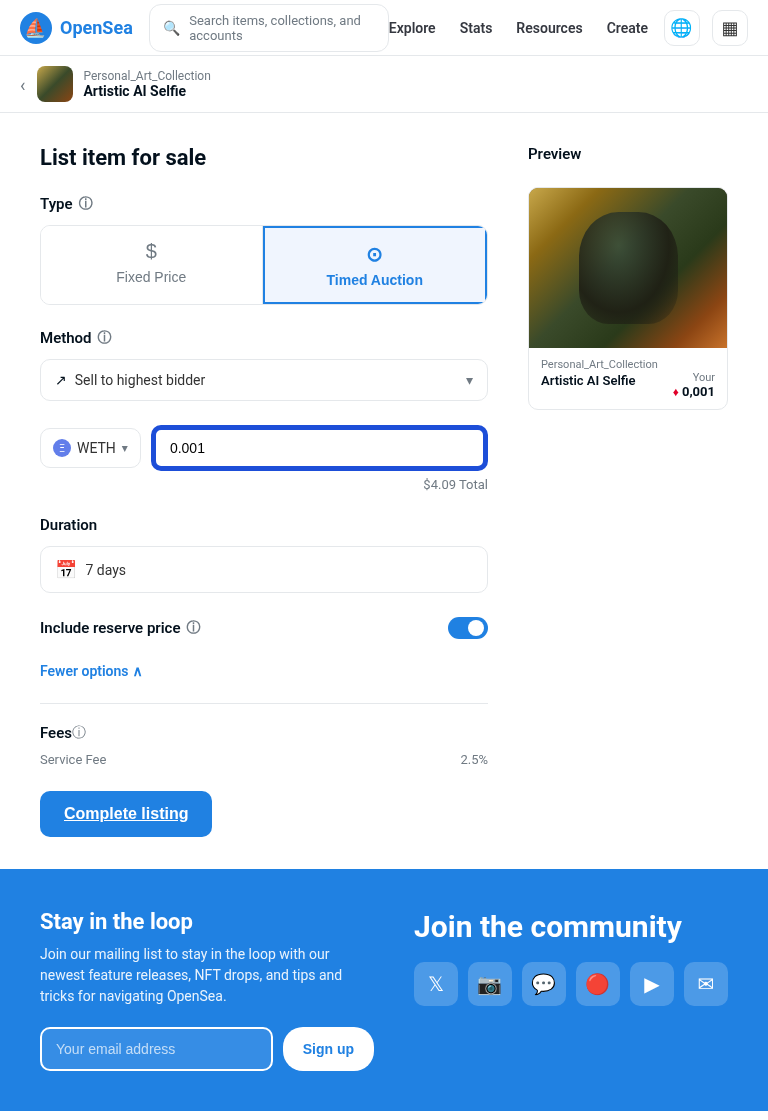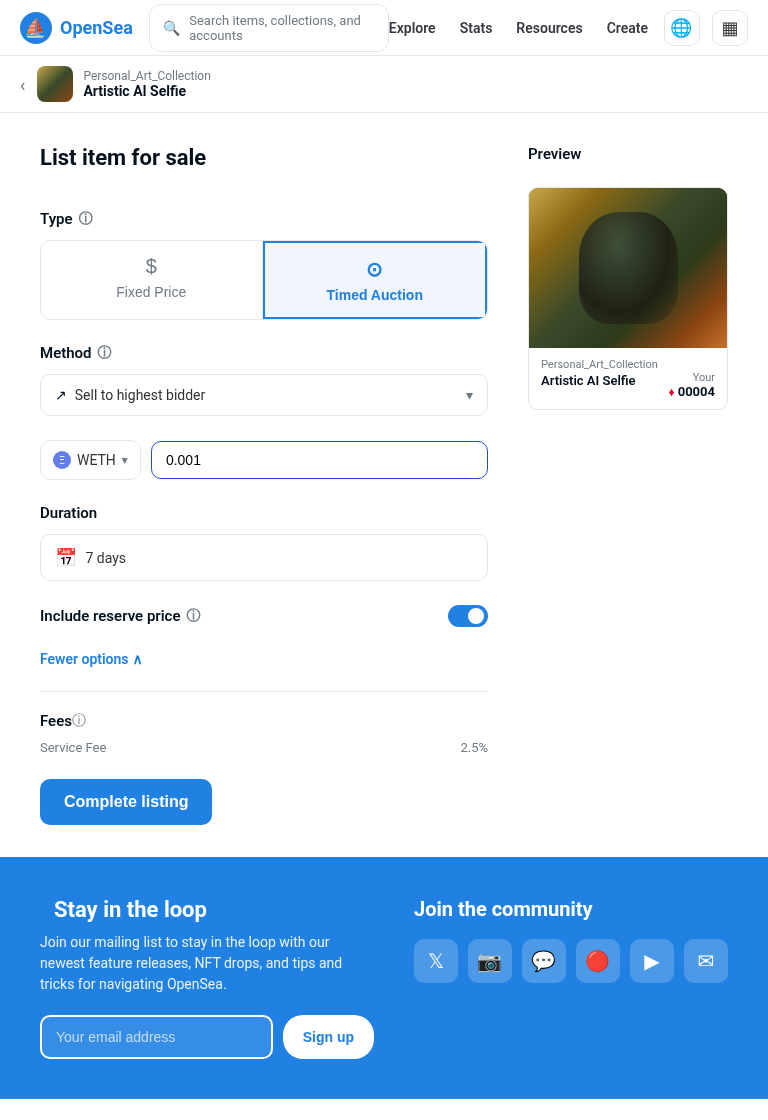--- a/index.html
+++ b/index.html
@@ -29,21 +29,21 @@
     .breadcrumb-thumb { width: 36px; height: 36px; border-radius: 8px; overflow: hidden; background: #ccc; margin-right: 10px; }
     .breadcrumb-text { display: flex; flex-direction: column; }
     .breadcrumb-collection { font-size: 12px; color: #707a83; }
     .breadcrumb-name { font-size: 14px; font-weight: 700; color: #04111d; }
 
     
     .main-content { display: flex; gap: 40px; padding: 32px 40px; max-width: 900px; }
 
     
     .left-panel { flex: 1; min-width: 0; }
-    .section-title { font-size: 22px; font-weight: 700; color: #04111d; margin-bottom: 40px; }
+    .section-title { font-size: 22px; font-weight: 700; color: #04111d; margin-bottom: 25px; }
 
     .form-label { font-size: 15px; font-weight: 600; color: #04111d; margin-bottom: 12px; display: flex; align-items: center; gap: 6px; }
     .info-icon { color: #707a83; cursor: pointer; font-size: 14px; }
     .form-section { margin-bottom: 24px; }
 
     
     .type-buttons { display: flex; border: 1px solid #e5e8eb; border-radius: 10px; overflow: hidden; margin-bottom: 0; }
     .type-btn {
       flex: 1; padding: 14px 10px; display: flex; flex-direction: column; align-items: center; gap: 6px;
       cursor: pointer; font-size: 14px; color: #707a83; background: #fff; border: none; border-right: 1px solid #e5e8eb;
@@ -61,21 +61,21 @@
 
     
     .price-row { display: flex; align-items: center; gap: 10px; }
     .currency-select {
       display: flex; align-items: center; gap: 6px;
       border: 1px solid #e5e8eb; border-radius: 10px; padding: 10px 12px;
       cursor: pointer; white-space: nowrap;
     }
     .eth-icon { width: 18px; height: 18px; background: #627eea; border-radius: 50%; display: flex; align-items: center; justify-content: center; color: #fff; font-size: 10px; }
     .price-input {
-      flex: 1; border: 1px solid #1d4ed8; border-radius: 10px; padding: 10px 14px; font-size: 14px; outline: none;
+      flex: 1; border: 5px solid #1d4ed8; border-radius: 10px; padding: 10px 14px; font-size: 14px; outline: none;
     }
     .price-total { text-align: right; font-size: 13px; color: #707a83; margin-top: 6px; }
 
     
     .duration-field {
       border: 1px solid #e5e8eb; border-radius: 10px; padding: 12px 14px;
       display: flex; align-items: center; gap: 8px; cursor: pointer;
     }
     .cal-icon { font-size: 18px; color: #707a83; }
 
@@ -93,21 +93,21 @@
     .fewer-options { color: #2081e2; font-size: 14px; font-weight: 600; cursor: pointer; margin-bottom: 24px; display: flex; gap: 4px; }
 
     
     .fees-section { border-top: 1px solid #e5e8eb; padding-top: 20px; margin-bottom: 24px; }
     .fees-header { display: flex; align-items: center; justify-content: flex-start; margin-bottom: 10px; }
     .fees-row { display: flex; align-items: flex-end; justify-content: space-between; font-size: 13px; color: #707a83; }
 
     
     .complete-btn {
       background: #2081e2; color: #fff; border: none; border-radius: 10px;
-      padding: 14px 24px; font-size: 16px; font-weight: 600; cursor: pointer;
+      padding: 14px 24px; font-size: 16px; font-weight: 600; cursor: pointer; text-decoration: underline;
     }
 
     
     .right-panel { width: 200px; flex-shrink: 0; }
     .preview-title { font-size: 15px; font-weight: 600; color: #04111d; margin-bottom: 24px; }
     .preview-card {
       border: 1px solid #e5e8eb; border-radius: 10px; overflow: hidden;
     }
     .preview-image {
       width: 100%; height: 160px; background: linear-gradient(135deg, #8B6914 0%, #3a4a2a 30%, #4a3a2a 60%, #8B4513 100%);
@@ -119,34 +119,34 @@
     .preview-price-label { font-size: 11px; color: #707a83; }
     .preview-price { font-size: 13px; font-weight: 700; color: #04111d; display: flex; align-items: center; gap: 3px; }
     .eth-red { color: #e0002a; font-size: 12px; }
 
     
     .footer-newsletter {
       background: #2081e2; padding: 40px 40px; color: #fff;
     }
     .footer-newsletter-inner { display: flex; gap: 40px; max-width: 900px; }
     .newsletter-left { flex: 1; }
-    .newsletter-title { font-size: 22px; font-weight: 700; margin-bottom: 10px; margin-left: 14px; }
+    .newsletter-title { font-size: 22px; font-weight: 700; margin-bottom: 10px; }
     .newsletter-text { font-size: 14px; opacity: 0.9; line-height: 1.5; margin-bottom: 20px; }
     .newsletter-form { display: flex; gap: 10px; }
     .newsletter-input {
       flex: 1; padding: 12px 14px; border-radius: 10px; border: 2px solid #fff;
       background: rgba(255,255,255,0.1); color: #fff; font-size: 14px; outline: none;
     }
     .newsletter-input::placeholder { color: rgba(255,255,255,0.7); }
     .newsletter-btn {
       background: #fff; color: #2081e2; border: none; border-radius: 20px;
       padding: 12px 20px; font-size: 14px; font-weight: 700; cursor: pointer;
     }
     .community-right { }
-    .community-title { font-size: 20px; font-weight: 700; margin-bottom: 18px; }
+    .community-title { font-size: 30px; font-weight: 700; margin-bottom: 18px; }
     .community-icons { display: flex; gap: 10px; flex-wrap: wrap; }
     .community-icon {
       width: 44px; height: 44px; background: rgba(255,255,255,0.2); border-radius: 10px;
       display: flex; align-items: center; justify-content: center; font-size: 20px; cursor: pointer; color: #fff;
     }
 
     
     .nft-silhouette {
       width: 100%; height: 100%;
       background: linear-gradient(135deg, #c8a84b 0%, #8b6914 20%, #3a4a2a 45%, #2a3a1a 65%, #8B4513 85%, #c8722a 100%);
@@ -236,20 +236,21 @@
     
     <div class="form-section">
       <div class="price-row">
         <div class="currency-select">
           <div class="eth-icon">Ξ</div>
           <span>WETH</span>
           <span style="color:#707a83; font-size:12px;">▾</span>
         </div>
         <input type="text" class="price-input" value="0.001" style="">
       </div>
+      <div class="price-total">$4.09 Total</div>
     </div>
 
     
     <div class="form-section">
       <div class="form-label">
         <span>Duration</span>
       </div>
       <div class="duration-field">
         <span class="cal-icon">📅</span>
         <span>7 days</span>
@@ -296,21 +297,21 @@
         <div class="nft-silhouette"></div>
       </div>
       <div class="preview-info">
         <div class="preview-collection">Personal_Art_Collection</div>
         <div style="display:flex; justify-content:space-between; align-items:flex-start;">
           <div class="preview-name">Artistic AI Selfie</div>
           <div>
             <div class="preview-price-label" style="text-align:right;">Your</div>
             <div class="preview-price">
               <span class="eth-red">♦</span>
-              <span>00004</span>
+              <span>0,001</span>
             </div>
           </div>
         </div>
       </div>
     </div>
   </div>
 </div>
 
 <div class="footer-newsletter">
   <div class="footer-newsletter-inner">

